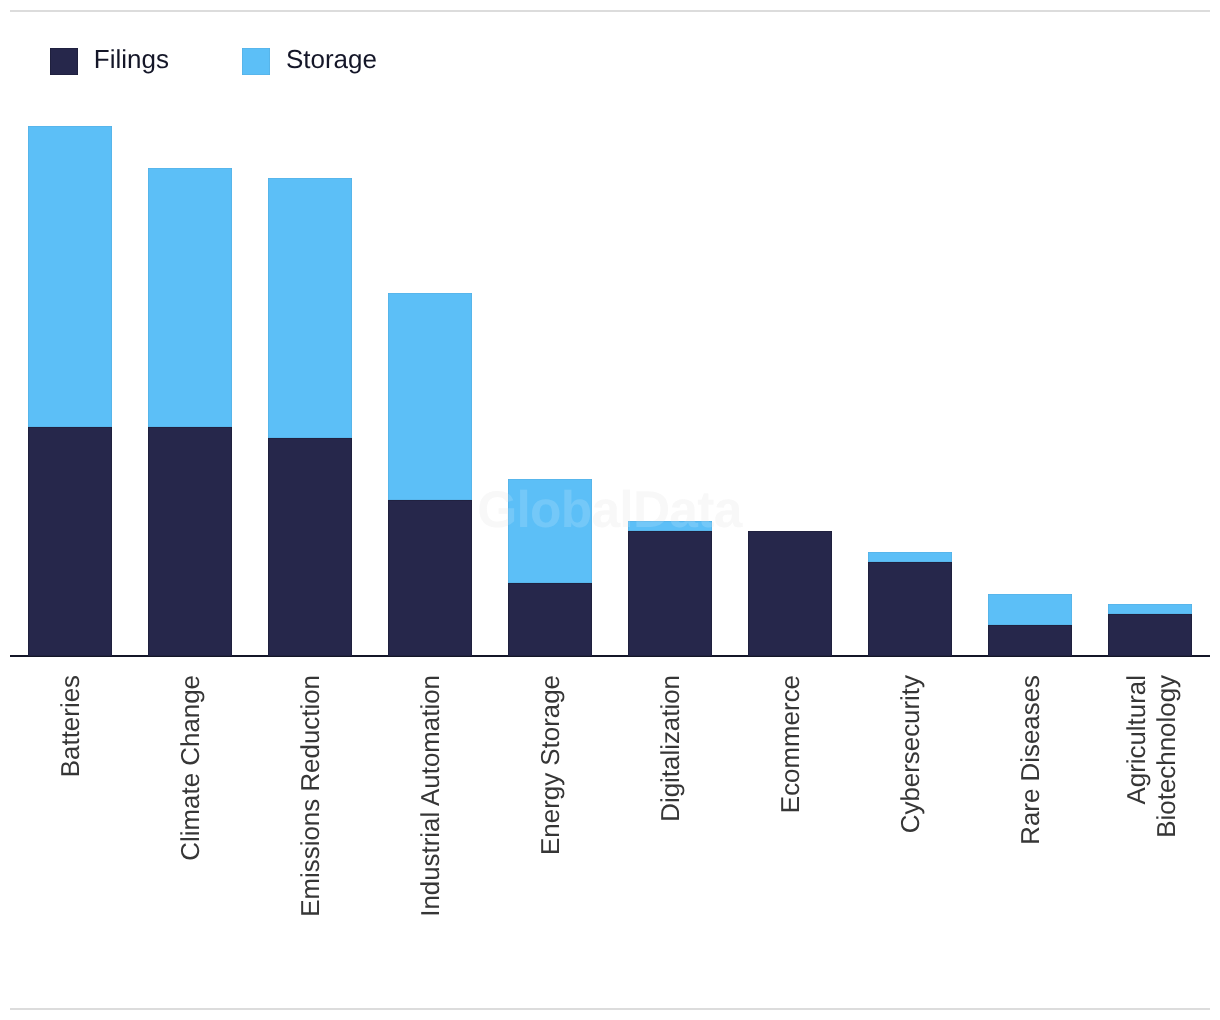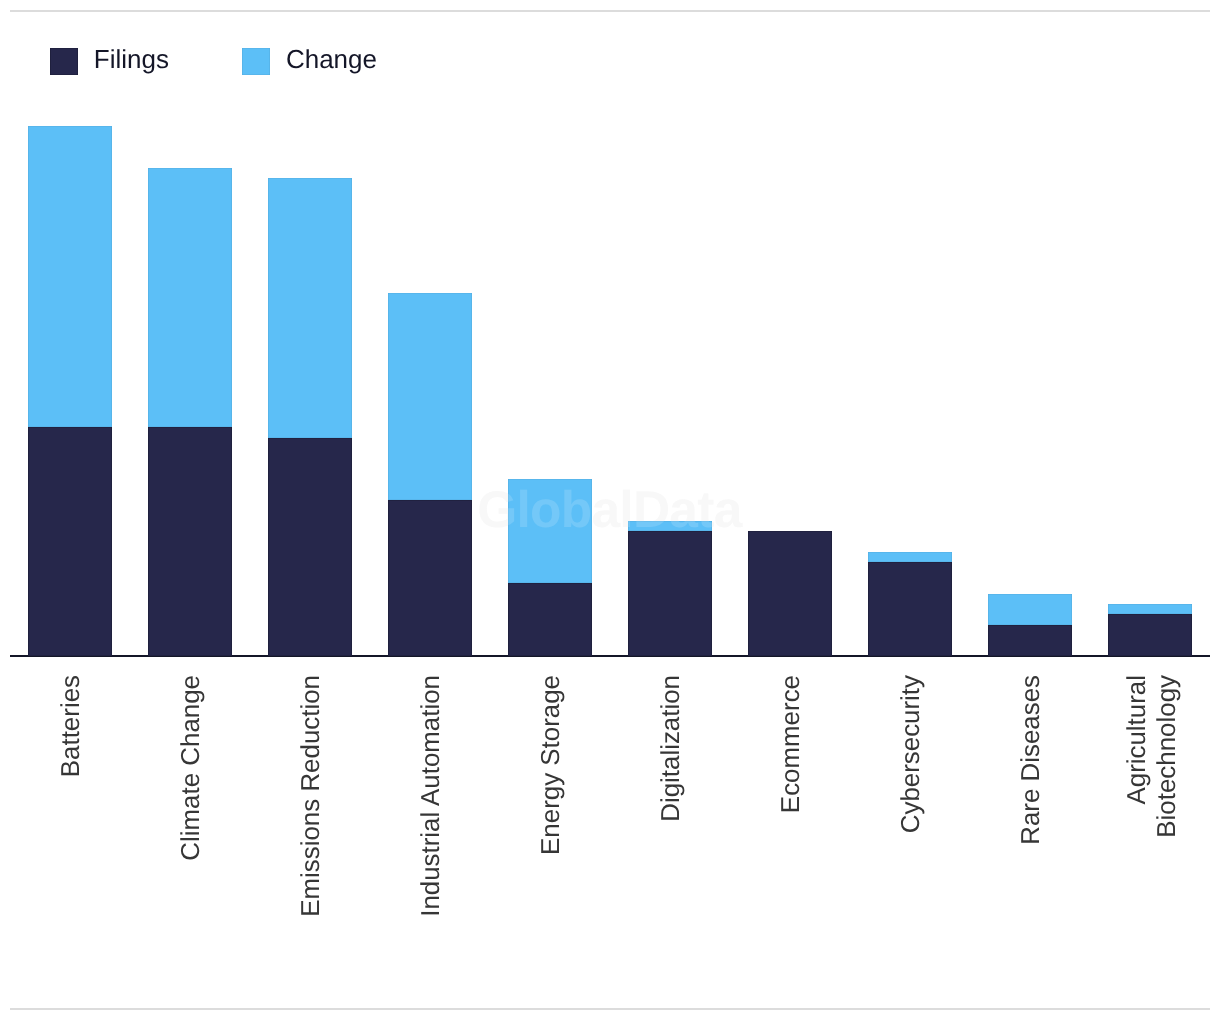--- a/index.html
+++ b/index.html
@@ -129,21 +129,21 @@
   <div class="rule" id="rule-top"></div>
   <div class="rule" id="rule-bottom"></div>
 
   <div id="legend">
     <div class="legend-item" id="legend-item-filings">
       <span class="legend-swatch" id="legend-swatch-filings" style="background:#26274b"></span>
       <span class="legend-label">Filings</span>
     </div>
     <div class="legend-item" id="legend-item-grants">
       <span class="legend-swatch" id="legend-swatch-grants" style="background:#5cbff7"></span>
-      <span class="legend-label">Change</span>
+      <span class="legend-label">Storage</span>
     </div>
   </div>
 
   <div class="watermark" id="watermark-under">GlobalData</div>
 
   <div id="plot">
     <div id="bars-layer">
         <div class="bar-group" style="left: 28px; top: 126.4px; height: 529.5px;">
           <div class="seg seg-grants" style="top: 0px; height: 301.088px;"></div>
           <div class="seg seg-filings" style="top: 301.088px; height: 228.412px;"></div>

